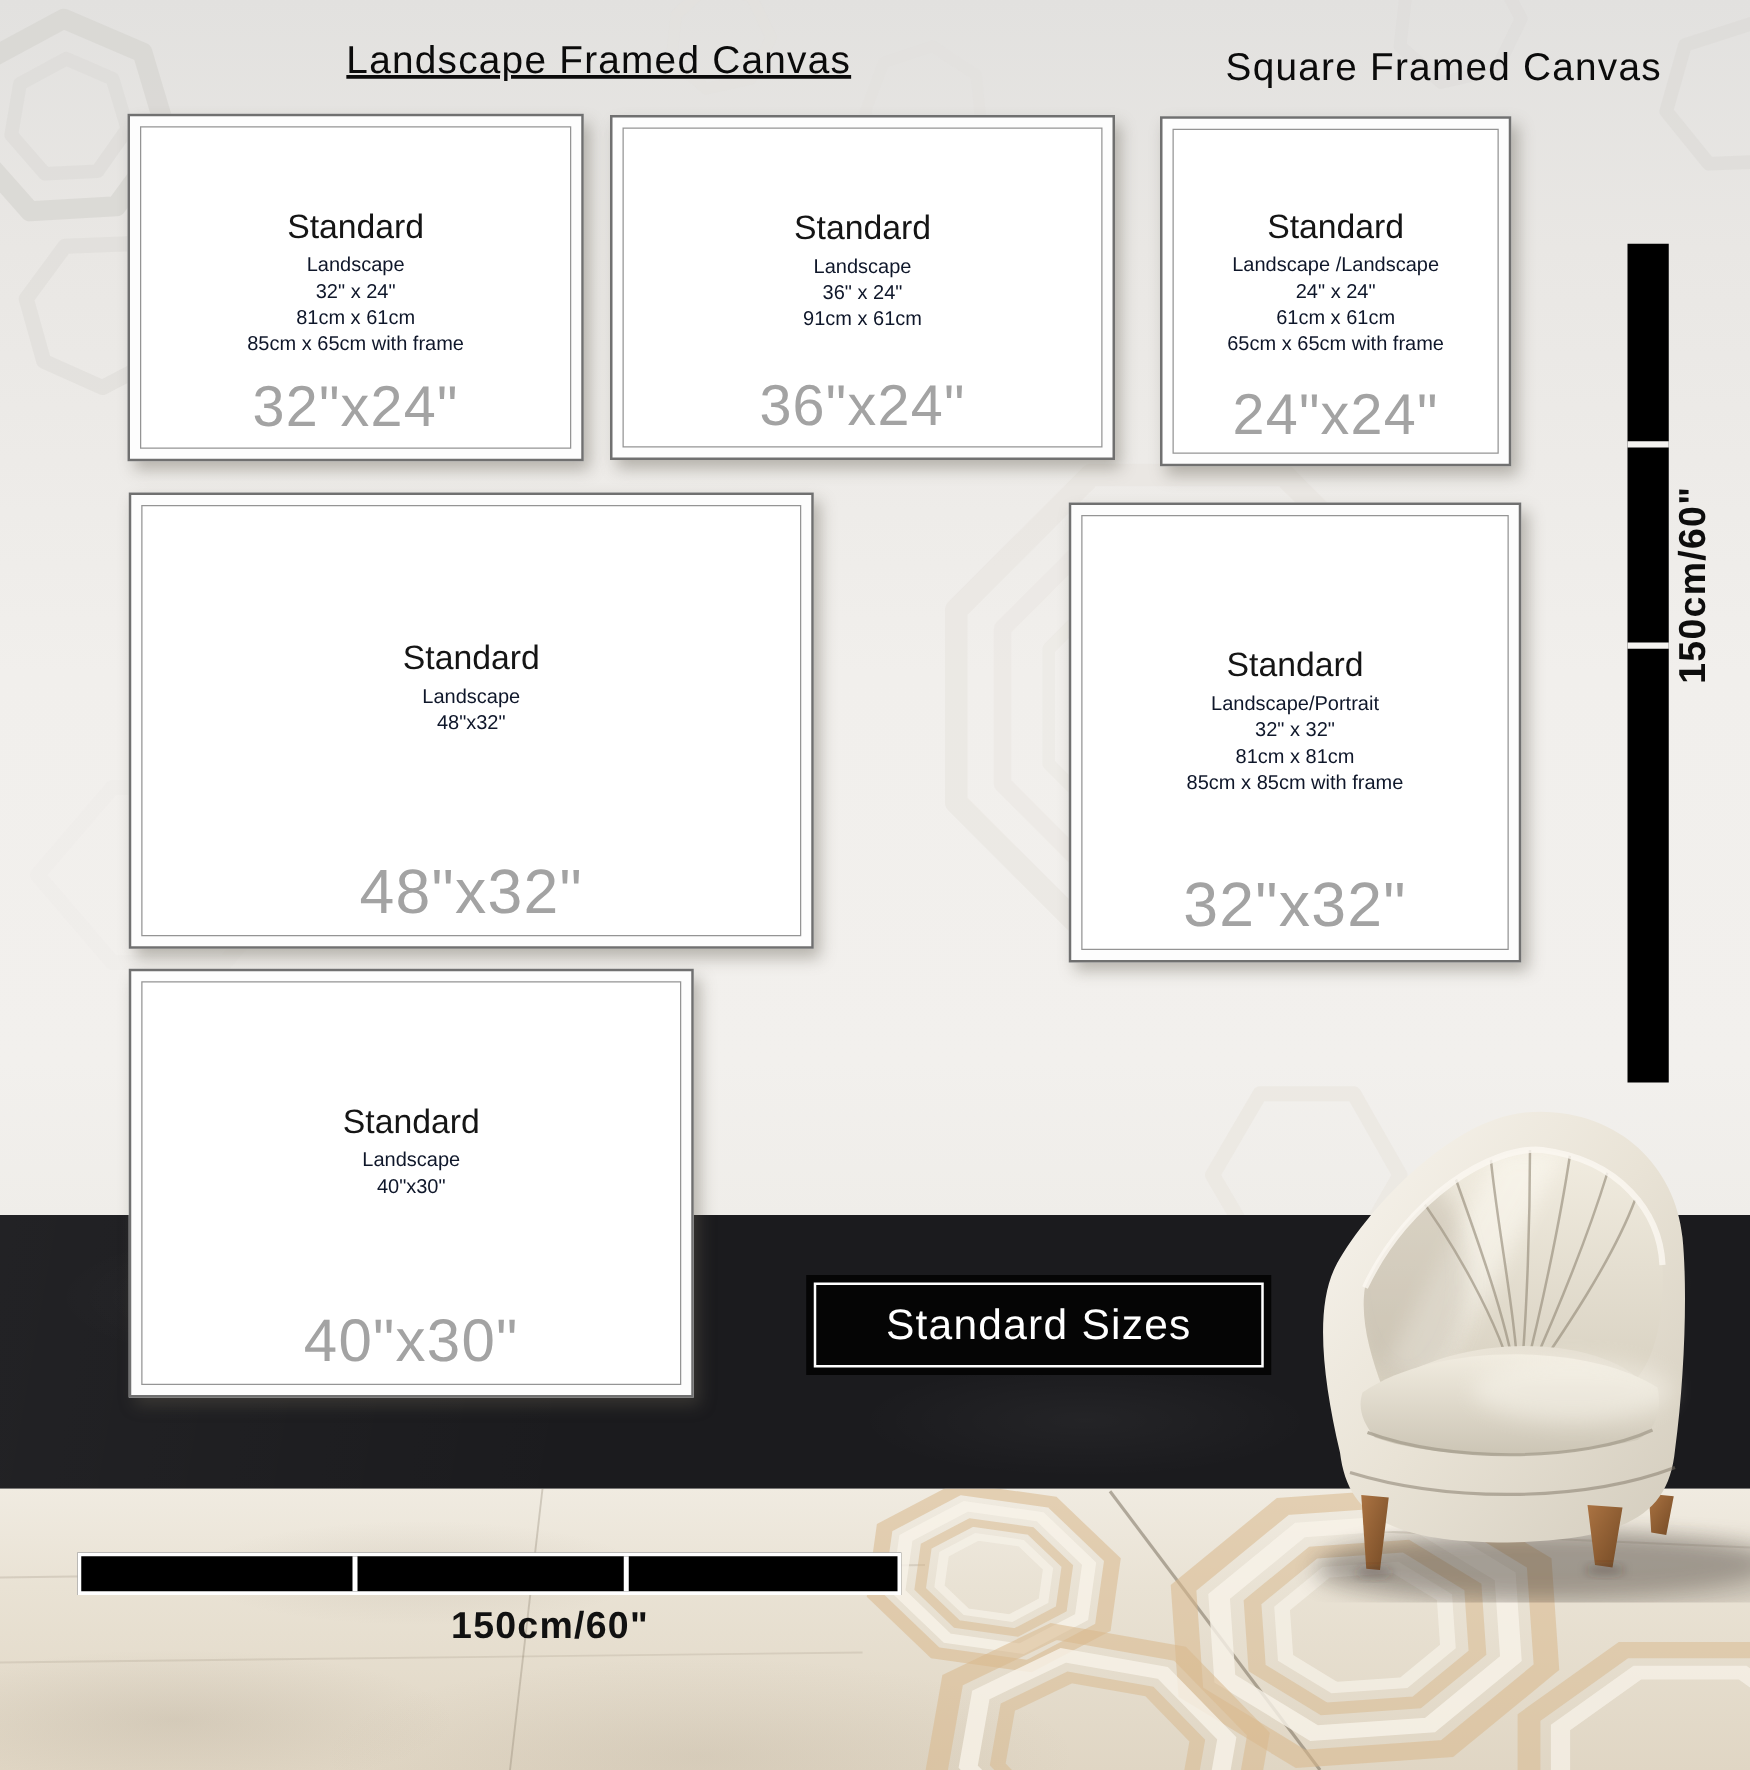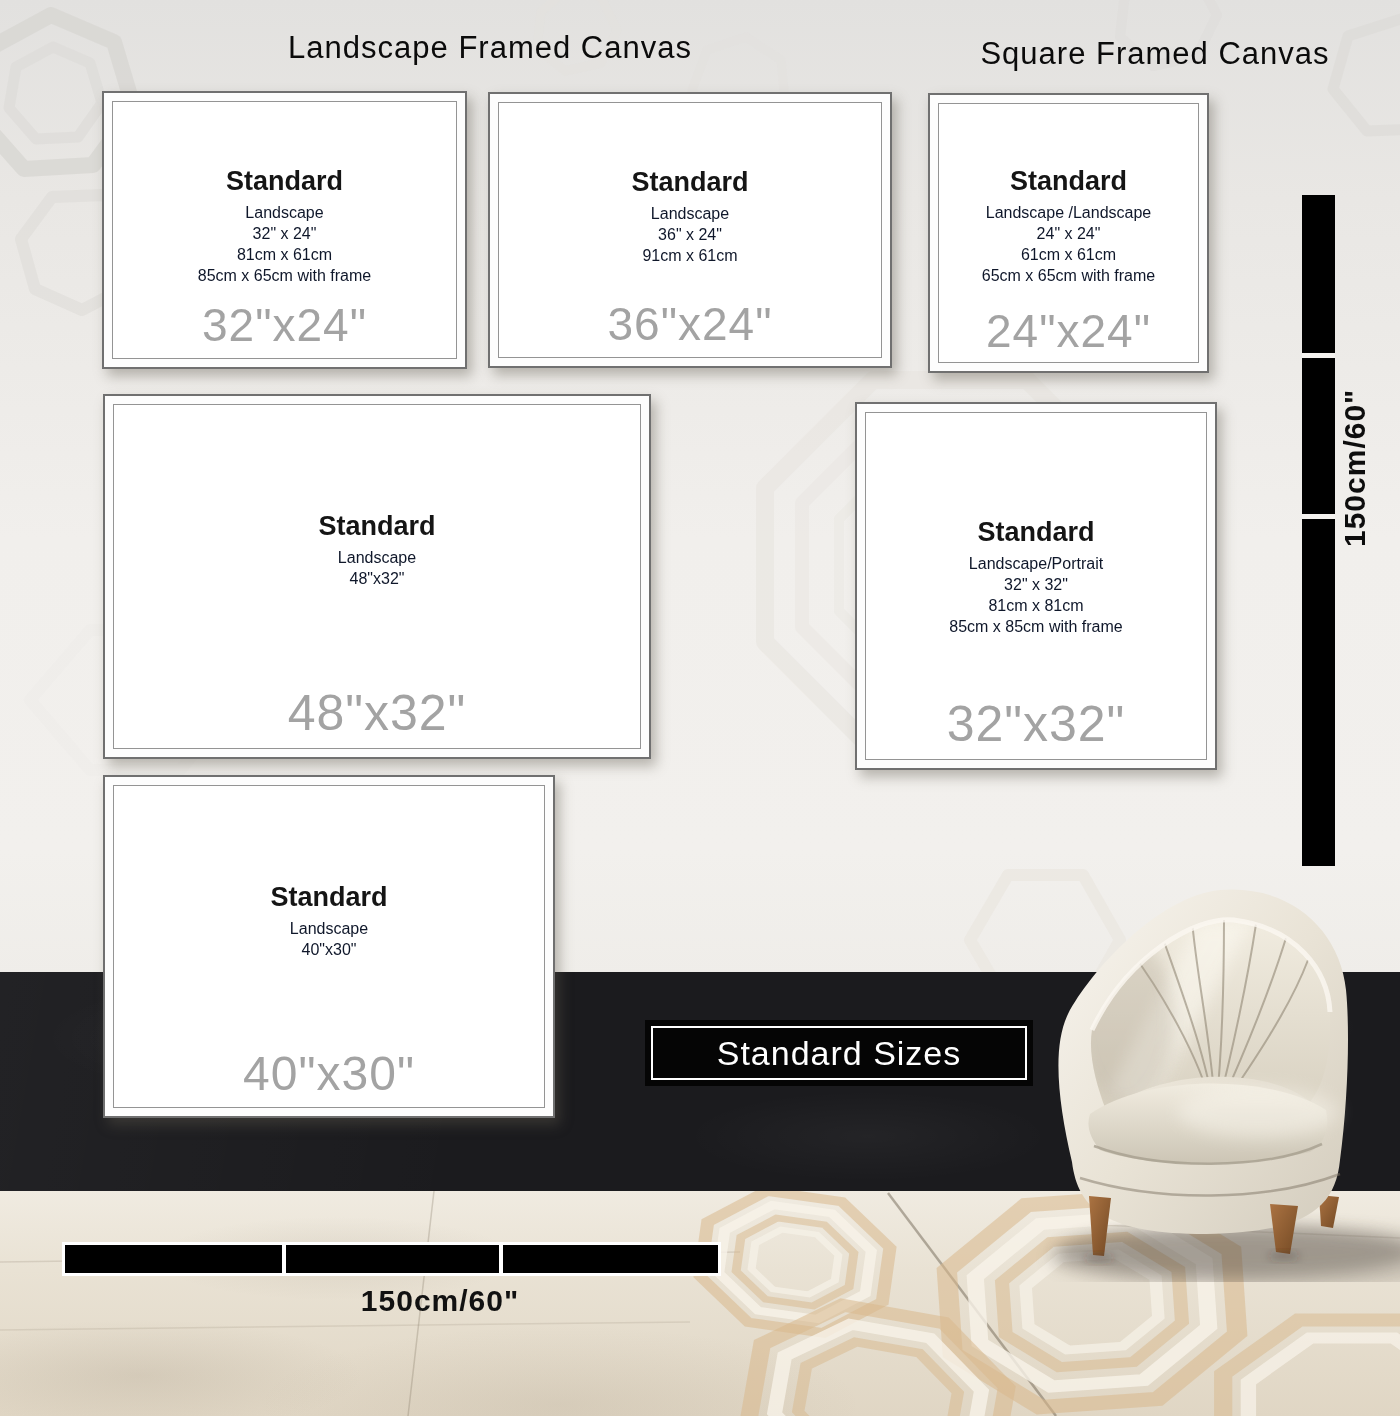--- a/index.html
+++ b/index.html
@@ -24,29 +24,29 @@
       radial-gradient(ellipse 260px 60px at 24% 30%, rgba(115,100,80,.10), transparent 70%),
       radial-gradient(ellipse 320px 80px at 10% 82%, rgba(115,100,80,.13), transparent 70%),
       radial-gradient(ellipse 420px 110px at 40% 95%, rgba(120,104,82,.10), transparent 72%),
       linear-gradient(180deg,#f0ebe1 0%,#e9e2d4 35%,#e0d6c4 100%);
   }
   .floor-decor{position:absolute;left:0;top:0;}
   .header{
     position:absolute;z-index:4;color:#0b0b0b;font-size:31px;letter-spacing:1px;
     text-align:center;white-space:nowrap;
   }
-  .header-landscape{left:180px;top:30px;width:620px;}
+  .header-landscape{left:169px;top:30px;width:620px;text-decoration:underline;}
   .header-square{left:905px;top:36px;width:500px;}
   .frame{
     position:absolute;z-index:4;background:#fdfdfd;border:2px solid #707070;
     box-shadow:5px 7px 12px rgba(95,90,78,.40);box-sizing:border-box;
   }
   .frame-inner{position:absolute;inset:8px;border:1px solid #949494;background:#fff;}
   .frame-text{position:absolute;left:0;right:0;text-align:center;color:#151515;}
-  .frame-title{font-size:27px;margin-bottom:5px;font-weight:bold;}
+  .frame-title{font-size:27px;margin-bottom:5px;}
   .frame-line{font-size:16px;line-height:21px;min-height:21px;color:#0f172a;}
   .size-label{
     position:absolute;left:0;right:0;bottom:6px;text-align:center;
     color:#a3a3a3;font-size:46px;letter-spacing:1px;white-space:nowrap;
   }
   .f1{left:102px;top:91px;width:365px;height:278px;}
   .f2{left:488px;top:92px;width:404px;height:276px;}
   .f3{left:928px;top:93px;width:281px;height:280px;}
   .f4{left:103px;top:394px;width:548px;height:365px;}
   .f5{left:855px;top:402px;width:362px;height:368px;}
@@ -72,21 +72,21 @@
     position:absolute;z-index:4;left:62px;top:1242px;width:659px;height:34px;
     background:#000;border:3px solid #fff;box-sizing:border-box;
   }
   .hruler .gap{position:absolute;top:0;height:100%;width:4px;background:#fff;}
   .hruler .g1{left:33.2%;}
   .hruler .g2{left:66.5%;}
   .hruler-label{
     position:absolute;z-index:4;left:240px;top:1284px;width:400px;text-align:center;
     font-size:30px;font-weight:bold;color:#111;letter-spacing:1px;
   }
-  .sign-outer{position:absolute;z-index:4;left:645px;top:1020px;width:372px;height:66px;background:#050505;padding-left:16px;}
+  .sign-outer{position:absolute;z-index:4;left:645px;top:1020px;width:372px;height:80px;background:#050505;}
   .sign{
     position:absolute;inset:6px;border:2px solid #fff;display:flex;align-items:center;justify-content:center;
     color:#fff;font-size:34px;letter-spacing:1px;white-space:nowrap;
   }
   .chair{position:absolute;z-index:5;left:1008px;top:862px;}
 </style>
 </head>
 <body>
 
 <div class="scene">

